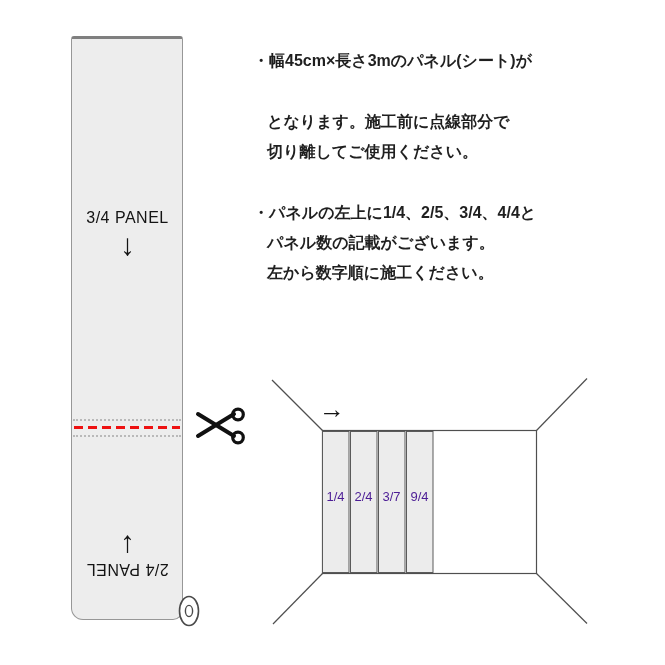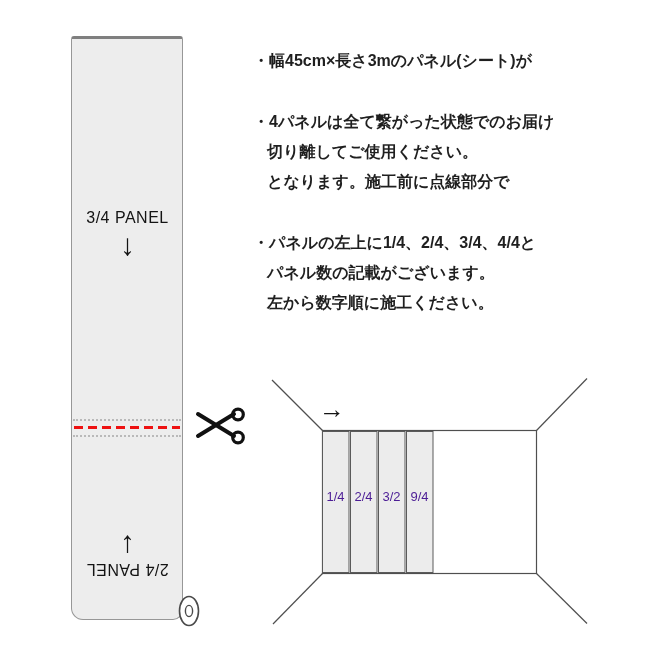--- a/index.html
+++ b/index.html
@@ -90,32 +90,31 @@
       <rect x="322.5" y="431.5" width="26.5" height="141"></rect>
       <rect x="350.5" y="431.5" width="26.5" height="141"></rect>
       <rect x="378.5" y="431.5" width="26.5" height="141"></rect>
       <rect x="406.5" y="431.5" width="26.5" height="141"></rect>
     </g>
   </svg>
 
   <span class="h-arrow">→</span>
   <span class="strip-label" style="left:322px">1/4</span>
   <span class="strip-label" style="left:350px">2/4</span>
-  <span class="strip-label" style="left:378px">3/2</span>
+  <span class="strip-label" style="left:378px">3/7</span>
   <span class="strip-label" style="left:406px">9/4</span>
 
   <div class="notes">
     <p>
       <span class="ln first">・幅45cm×長さ3mのパネル(シート)が</span>
     </p>
     <p>
-      <span class="ln first">・4パネルは全て繋がった状態でのお届け</span>
+      <span class="ln cont">となります。施工前に点線部分で</span>
       <span class="ln cont">切り離してご使用ください。</span>
-      <span class="ln cont">となります。施工前に点線部分で</span>
     </p>
     <p>
-      <span class="ln first">・パネルの左上に1/4、2/4、3/4、4/4と</span>
+      <span class="ln first">・パネルの左上に1/4、2/5、3/4、4/4と</span>
       <span class="ln cont">パネル数の記載がございます。</span>
       <span class="ln cont">左から数字順に施工ください。</span>
     </p>
   </div>
 
 </div>
 
 </body></html>

